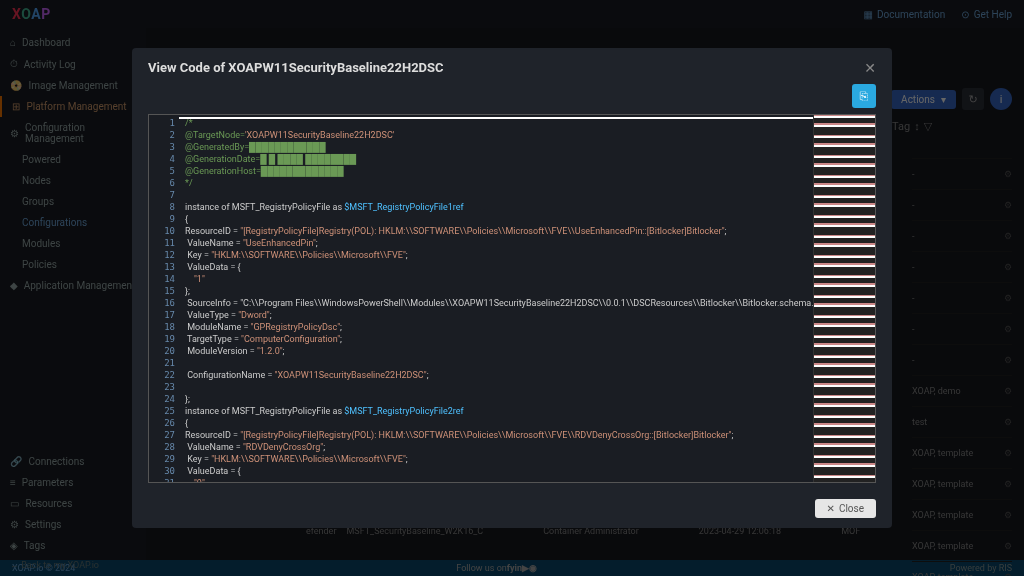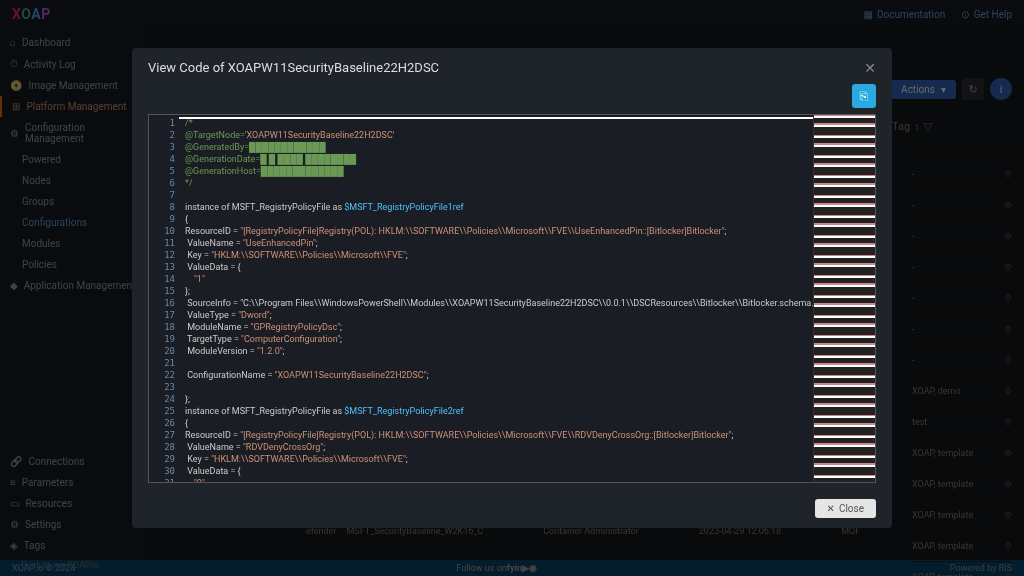--- a/index.html
+++ b/index.html
@@ -11,37 +11,37 @@
 .toplinks span { cursor: pointer; display:flex; align-items:center; gap:4px; }
 .layout { display: flex; height: calc(100% - 44px); }
 .sidebar { width: 146px; background: #1a1d23; padding: 4px 0; display:flex; flex-direction:column; }
 .sb-group { flex:1; }
 .sb-item { padding: 5px 10px; display:flex; align-items:center; gap:6px; color:#9aa; cursor:pointer; font-size:10px; }
 .sb-sub { padding-left: 22px; }
 .sb-hl { border-left: 2px solid #ff7a00; color:#d8a070 !important; }
 .sb-act { color:#6fa8dc; }
 .sb-bot .sb-item { font-size:10px; }
 .main { flex:1; background:#17191f; position:relative; }
-.actions-row { position:absolute; top:50px; right:12px; display:flex; gap:6px; align-items:center; }
+.actions-row { position:absolute; top:60px; right:12px; display:flex; gap:6px; align-items:center; }
 .btn-actions { background:#3769c8; color:#fff; padding:4px 10px; border-radius:3px; font-size:10px; display:flex; align-items:center; gap:6px; cursor:pointer; }
 .icon-btn { background:#2c3038; width:22px; height:22px; border-radius:3px; display:flex; align-items:center; justify-content:center; cursor:pointer; }
 .icon-btn.blue { background:#3769c8; border-radius:50%; }
 .search-row { position:absolute; top:90px; right:12px; display:flex; gap:16px; align-items:center; color:#888; }
 .search-inp { background:#1f222a; border:none; padding:3px 6px; color:#888; font-size:10px; width:80px; }
 .tag-hdr { display:flex; gap:4px; min-width:120px; }
 .table-area { position:absolute; top:130px; right:12px; width:100px; }
 .trow { display:flex; justify-content:space-between; align-items:center; padding:10px 0; font-size:9px; color:#888; border-top:1px solid #222; }
 .trow .cog { color:#555; cursor:pointer; }
 .bottombar { height:16px; display:flex; align-items:center; justify-content:space-between; padding:0 12px; font-size:9px; color:#677; background:#0c4a6e;}
 .bottombar .right{color:#899;padding-left:32px;}
 .bottombar .social{display:flex; align-items:center; color:#aaa;}
 .overlay { position:absolute; inset:0; background:rgba(0,0,0,0.6); display:flex; align-items:center; justify-content:center; }
 .modal { background:#1f232a; width:760px; height:480px; border-radius:4px; display:flex; flex-direction:column; }
 .modal-hdr { display:flex; justify-content:space-between; padding:12px 16px 8px; }
-.modal-hdr h3 { color:#ddd; font-size:13px; font-weight:400; }
+.modal-hdr h3 { color:#ddd; font-size:13px; font-weight:700; }
 .modal-x { color:#888; cursor:pointer; font-size:14px; }
 .modal-tools { display:flex; justify-content:flex-end; padding:0 16px 6px; }
 .copy-btn { background:#2aa9e0; width:24px; height:24px; border-radius:3px; display:flex; align-items:center; justify-content:center; cursor:pointer; color:#fff; }
 .code-wrap { flex:1; margin:0 16px 10px; border:1px solid #555; display:flex; background:#1a1d23; overflow:hidden; position:relative; }
 .gutter { width:30px; background:#1a1d23; color:#68a; text-align:right; padding:2px 4px; font-family:Consolas,monospace; font-size:9px; line-height:12px; }
 .code { flex:1; padding:2px 6px; font-family:Consolas,monospace; font-size:9px; line-height:12px; white-space:pre; color:#ccc; overflow:hidden; }
 .c-com { color:#6a9955; }
 .c-str { color:#ce9178; }
 .c-var { color:#4fc1ff; }
 .c-kw { color:#ccc; }

